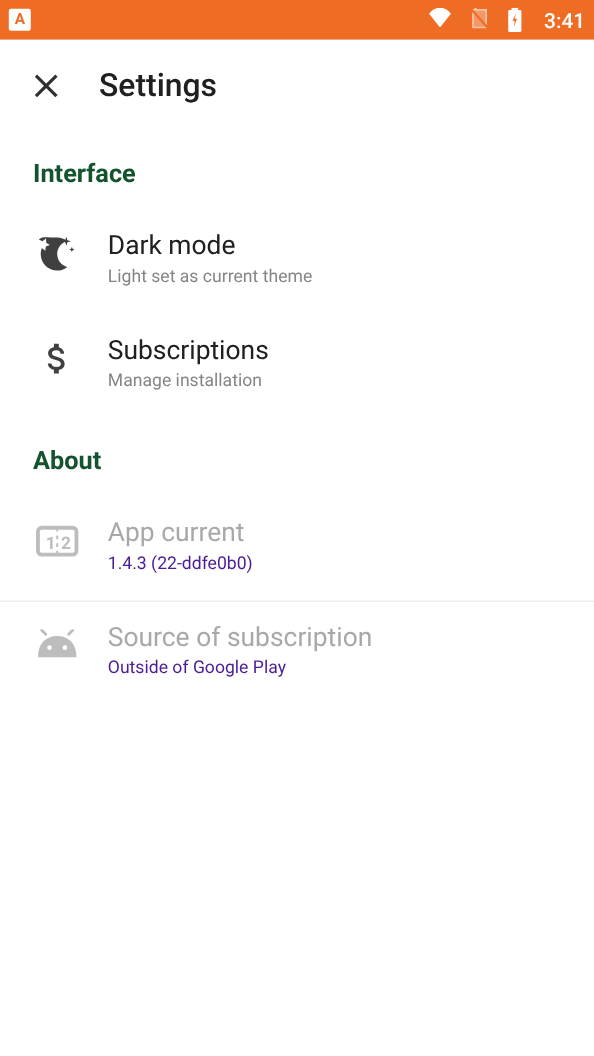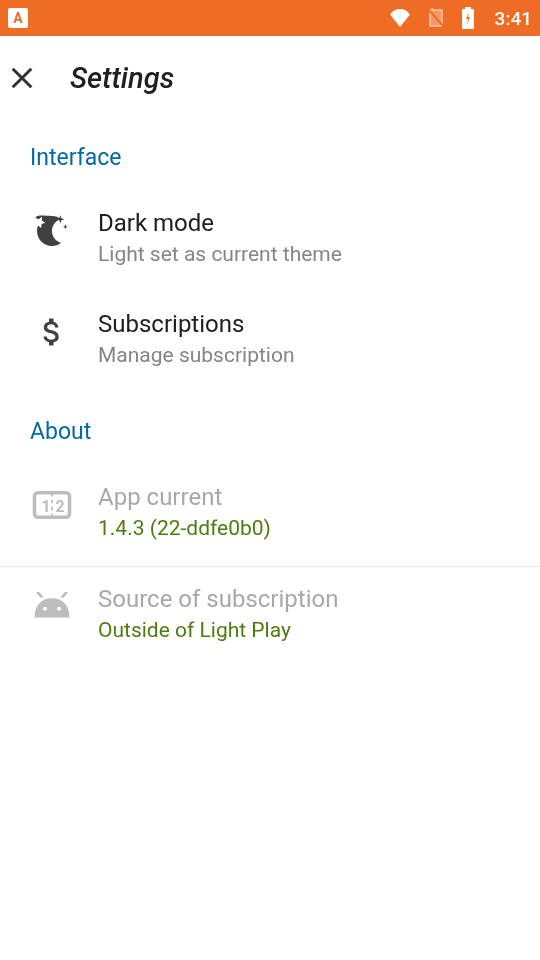--- a/index.html
+++ b/index.html
@@ -22,21 +22,21 @@
       justify-content: space-between;
       padding: 0 8px;
       color: #ffffff;
     }
     .status-left {
       display: flex;
       align-items: center;
     }
     .status-right {
       display: flex;
-      align-items: center;
+      align-items: flex-start;
       gap: 16px;
     }
     .status-app-icon {
       width: 20px;
       height: 20px;
       background: #ffffff;
       display: flex;
       align-items: center;
       justify-content: center;
       font-size: 14px;
@@ -50,43 +50,42 @@
       margin-left: 4px;
     }
     .status-icon {
       display: inline-flex;
       align-items: center;
     }
     .app-bar {
       height: 84px;
       display: flex;
       align-items: center;
-      padding: 0 4px;
-      font-style: italic;
+      padding: 0 24px;
     }
     .close-btn {
       width: 36px;
       height: 36px;
       display: flex;
       align-items: center;
       justify-content: center;
       margin-right: 30px;
     }
     .app-title {
       font-size: 29px;
       font-weight: 500;
       color: #202020;
     }
     .content {
       padding: 0 30px;
     }
     .section-header {
       font-size: 23px;
-      font-weight: 400;
-      color: #0369a1;
+      font-weight: 700;
+      color: #14532d;
       padding: 24px 0 20px 0;
     }
     .setting-item {
       display: flex;
       align-items: flex-start;
       padding: 18px 0 24px 0;
     }
     .setting-icon {
       width: 44px;
       height: 44px;
@@ -99,29 +98,29 @@
     .setting-text {
       flex: 1;
     }
     .setting-title {
       font-size: 24px;
       font-weight: 400;
       color: #202020;
       margin-bottom: 4px;
     }
     .setting-subtitle {
-      font-size: 21px;
+      font-size: 16px;
       color: #858585;
       line-height: 1.3;
     }
     .disabled .setting-title {
       color: #a8a8a8;
     }
     .disabled .setting-subtitle {
-      color: #4d7c0f;
+      color: #4c1d95;
     }
     .disabled .setting-icon svg {
       fill: #bdbdbd;
     }
     .divider {
       height: 1px;
       background: #e8e8e8;
       margin: 0 -30px;
     }
   </style>
@@ -186,21 +185,21 @@
 
 
   <div class="setting-item">
     <div class="setting-icon">
       <svg width="36" height="36" viewBox="0 0 24 24" fill="#404040">
         <path d="M11.8 10.9c-2.27-.59-3-1.2-3-2.15 0-1.09 1.01-1.85 2.7-1.85 1.78 0 2.44.85 2.5 2.1h2.21c-.07-1.72-1.12-3.3-3.21-3.81V3h-3v2.16c-1.94.42-3.5 1.68-3.5 3.61 0 2.31 1.91 3.46 4.7 4.13 2.5.6 3 1.48 3 2.41 0 .69-.49 1.79-2.7 1.79-2.06 0-2.87-.92-2.98-2.1h-2.2c.12 2.19 1.76 3.42 3.68 3.83V21h3v-2.15c1.95-.37 3.5-1.5 3.5-3.55 0-2.84-2.43-3.81-4.7-4.4z"></path>
       </svg>
     </div>
     <div class="setting-text">
       <div class="setting-title">Subscriptions</div>
-      <div class="setting-subtitle">Manage subscription</div>
+      <div class="setting-subtitle">Manage installation</div>
     </div>
   </div>
 
   <div class="section-header">About</div>
 
   <div class="setting-item disabled">
     <div class="setting-icon">
       <svg width="42" height="42" viewBox="0 0 24 24" fill="#bdbdbd">
         <rect x="2" y="5" width="20" height="14" rx="2" fill="none" stroke="#bdbdbd" stroke-width="2"></rect>
         <text x="6" y="16" font-size="9" font-weight="bold" fill="#bdbdbd">1</text>
@@ -220,17 +219,17 @@
     <div class="setting-icon">
       <svg width="42" height="30" viewBox="0 0 24 16" fill="#bdbdbd">
         <path d="M6 2 L4 0 M18 2 L20 0" stroke="#bdbdbd" stroke-width="1.5" stroke-linecap="round"></path>
         <path d="M2 14 C2 7 6 3 12 3 C18 3 22 7 22 14 Z"></path>
         <circle cx="8" cy="9" r="1.2" fill="#ffffff"></circle>
         <circle cx="16" cy="9" r="1.2" fill="#ffffff"></circle>
       </svg>
     </div>
     <div class="setting-text">
       <div class="setting-title">Source of subscription</div>
-      <div class="setting-subtitle">Outside of Light Play</div>
+      <div class="setting-subtitle">Outside of Google Play</div>
     </div>
   </div>
 
 </div>
 
 </body></html>

